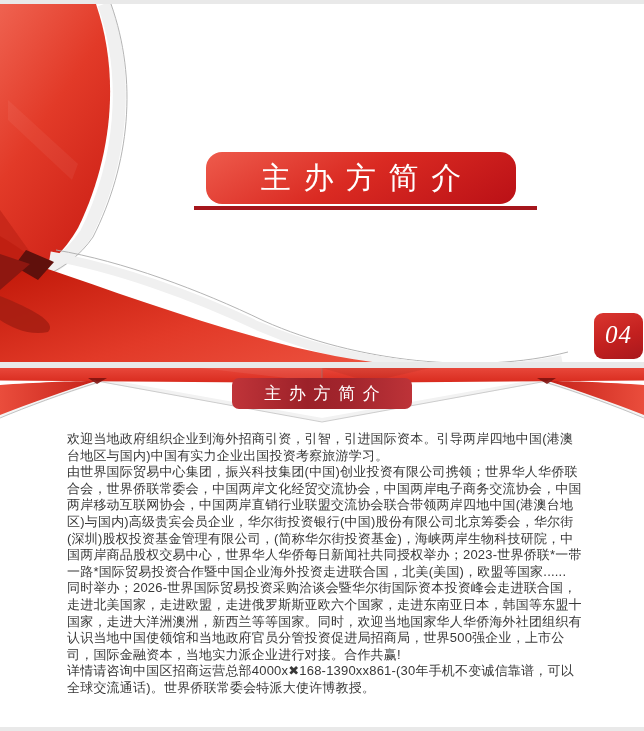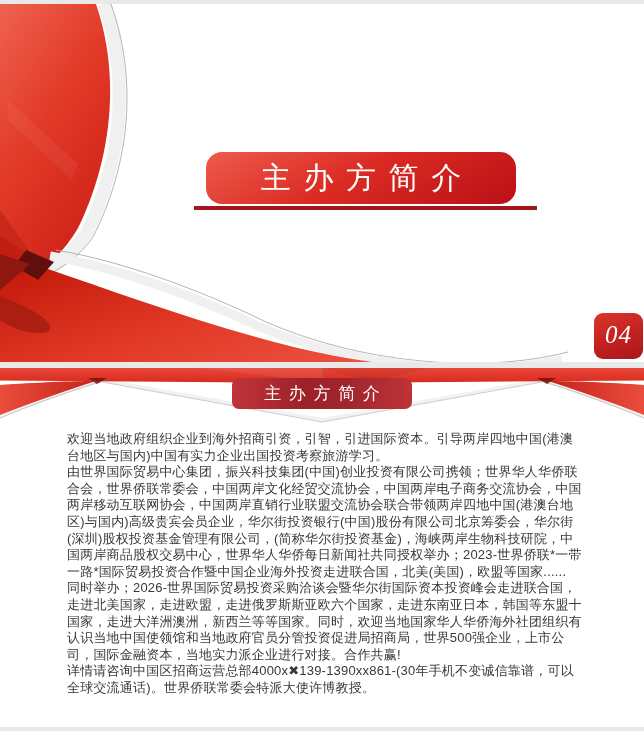--- a/index.html
+++ b/index.html
@@ -154,17 +154,17 @@
     </svg>
 
     <div class="banner2">
       <span class="txt">主办方简介</span>
     </div>
 
     <div class="bodytext">
       <p>欢迎当地政府组织企业到海外招商引资，引智，引进国际资本。引导两岸四地中国(港澳台地区与国内)中国有实力企业出国投资考察旅游学习。</p>
       <p>由世界国际贸易中心集团，振兴科技集团(中国)创业投资有限公司携领；世界华人华侨联合会，世界侨联常委会，中国两岸文化经贸交流协会，中国两岸电子商务交流协会，中国两岸移动互联网协会，中国两岸直销行业联盟交流协会联合带领两岸四地中国(港澳台地区)与国内)高级贵宾会员企业，华尔街投资银行(中国)股份有限公司北京筹委会，华尔街(深圳)股权投资基金管理有限公司，(简称华尔街投资基金)，海峡两岸生物科技研院，中国两岸商品股权交易中心，世界华人华侨每日新闻社共同授权举办；2023-世界侨联*一带一路*国际贸易投资合作暨中国企业海外投资走进联合国，北美(美国)，欧盟等国家......</p>
       <p>同时举办；2026-世界国际贸易投资采购洽谈会暨华尔街国际资本投资峰会走进联合国，走进北美国家，走进欧盟，走进俄罗斯斯亚欧六个国家，走进东南亚日本，韩国等东盟十国家，走进大洋洲澳洲，新西兰等等国家。同时，欢迎当地国家华人华侨海外社团组织有认识当地中国使领馆和当地政府官员分管投资促进局招商局，世界500强企业，上市公司，国际金融资本，当地实力派企业进行对接。合作共赢!</p>
-      <p>详情请咨询中国区招商运营总部4000x✖139-1390xx861-(30年手机不变诚信靠谱，可以全球交流通话)。世界侨联常委会特派大使许博教授。</p>
+      <p>详情请咨询中国区招商运营总部4000x✖168-1390xx861-(30年手机不变诚信靠谱，可以全球交流通话)。世界侨联常委会特派大使许博教授。</p>
     </div>
   </div>
 
 </div>
 
 </body></html>

